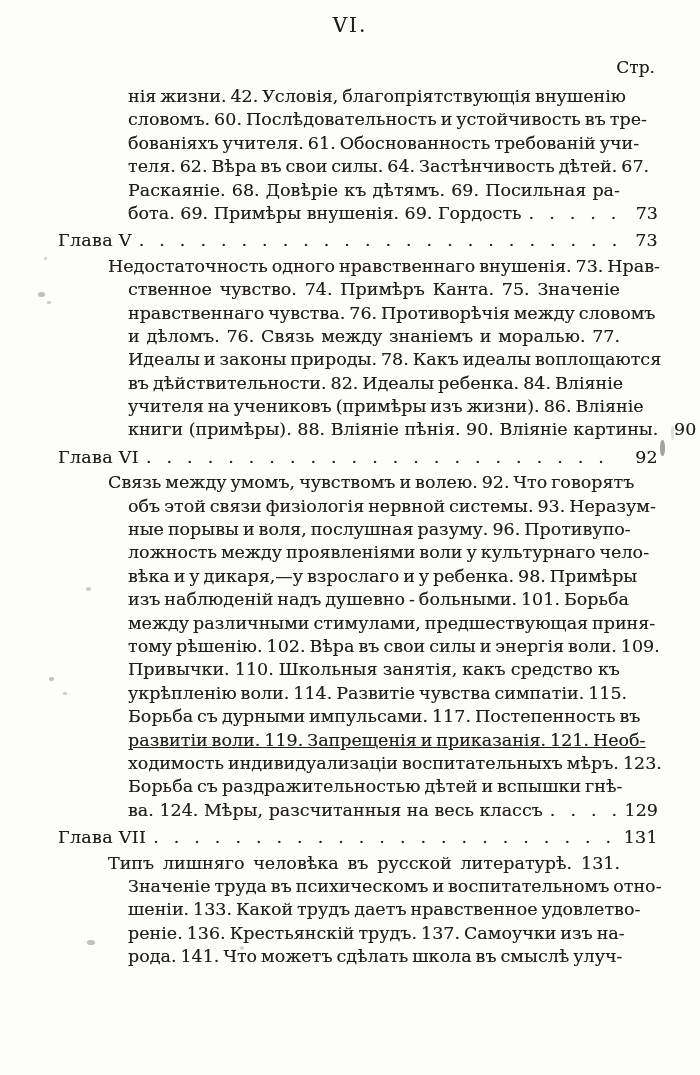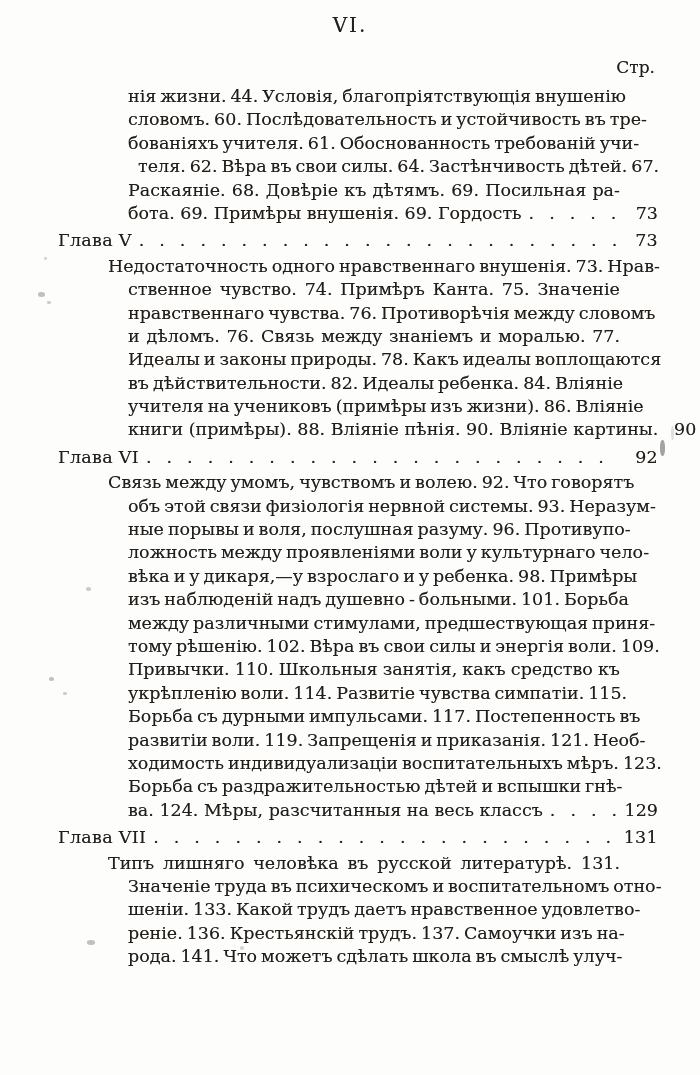--- a/index.html
+++ b/index.html
@@ -42,33 +42,33 @@
   .speck{position:absolute;background:#3a362f;border-radius:45%;}
 </style>
 </head>
 <body>
 
 <div class="page">
   <div class="roman">VI.</div>
   <div class="str-label">Стр.</div>
   <div class="toc" id="toc">
       <div class="line ind-cont">
-        <span class="txt j" style="word-spacing: -1.6px;">нія жизни. 44. Условія, благопріятствующія внушенію</span>
+        <span class="txt j" style="word-spacing: -1.6px;">нія жизни. 42. Условія, благопріятствующія внушенію</span>
         <span class="pg"></span>
       </div>
       <div class="line ind-cont">
         <span class="txt j" style="word-spacing: -1.6px;">словомъ. 60. Послѣдовательность и устойчивость въ тре-</span>
         <span class="pg"></span>
       </div>
       <div class="line ind-cont">
         <span class="txt j" style="word-spacing: -1.6px;">бованіяхъ учителя. 61. Обоснованность требованій учи-</span>
         <span class="pg"></span>
       </div>
       <div class="line ind-cont">
-        <span class="txt j" style="word-spacing: -1.6px; margin-left: 10px;">теля. 62. Вѣра въ свои силы. 64. Застѣнчивость дѣтей. 67.</span>
+        <span class="txt j" style="word-spacing: -1.6px;">теля. 62. Вѣра въ свои силы. 64. Застѣнчивость дѣтей. 67.</span>
         <span class="pg"></span>
       </div>
       <div class="line ind-cont">
         <span class="txt j" style="word-spacing: 0.63px;">Раскаяніе. 68. Довѣріе къ дѣтямъ. 69. Посильная ра-</span>
         <span class="pg"></span>
       </div>
       <div class="line ind-cont">
         <span class="txt">бота. 69. Примѣры внушенія. 69. Гордость</span>
         <span class="leader">............................................................</span>
         <span class="pg">73</span>
@@ -153,21 +153,21 @@
       </div>
       <div class="line ind-cont">
         <span class="txt j" style="word-spacing: -1.6px;">укрѣпленію воли. 114. Развитіе чувства симпатіи. 115.</span>
         <span class="pg"></span>
       </div>
       <div class="line ind-cont">
         <span class="txt j" style="word-spacing: -1.6px;">Борьба съ дурными импульсами. 117. Постепенность въ</span>
         <span class="pg"></span>
       </div>
       <div class="line ind-cont">
-        <span class="txt j" style="word-spacing: -1.6px;">развитіи воли. 119. Запрещенія и приказанія. 121. Необ-</span>
+        <span class="txt j" style="word-spacing: -1.6px; text-decoration: underline;">развитіи воли. 119. Запрещенія и приказанія. 121. Необ-</span>
         <span class="pg"></span>
       </div>
       <div class="line ind-cont">
         <span class="txt j" style="word-spacing: -1.6px;">ходимость индивидуализаціи воспитательныхъ мѣръ. 123.</span>
         <span class="pg"></span>
       </div>
       <div class="line ind-cont">
         <span class="txt j" style="word-spacing: -1.6px; text-align: right;">Борьба съ раздражительностью дѣтей и вспышки гнѣ-</span>
         <span class="pg"></span>
       </div>

